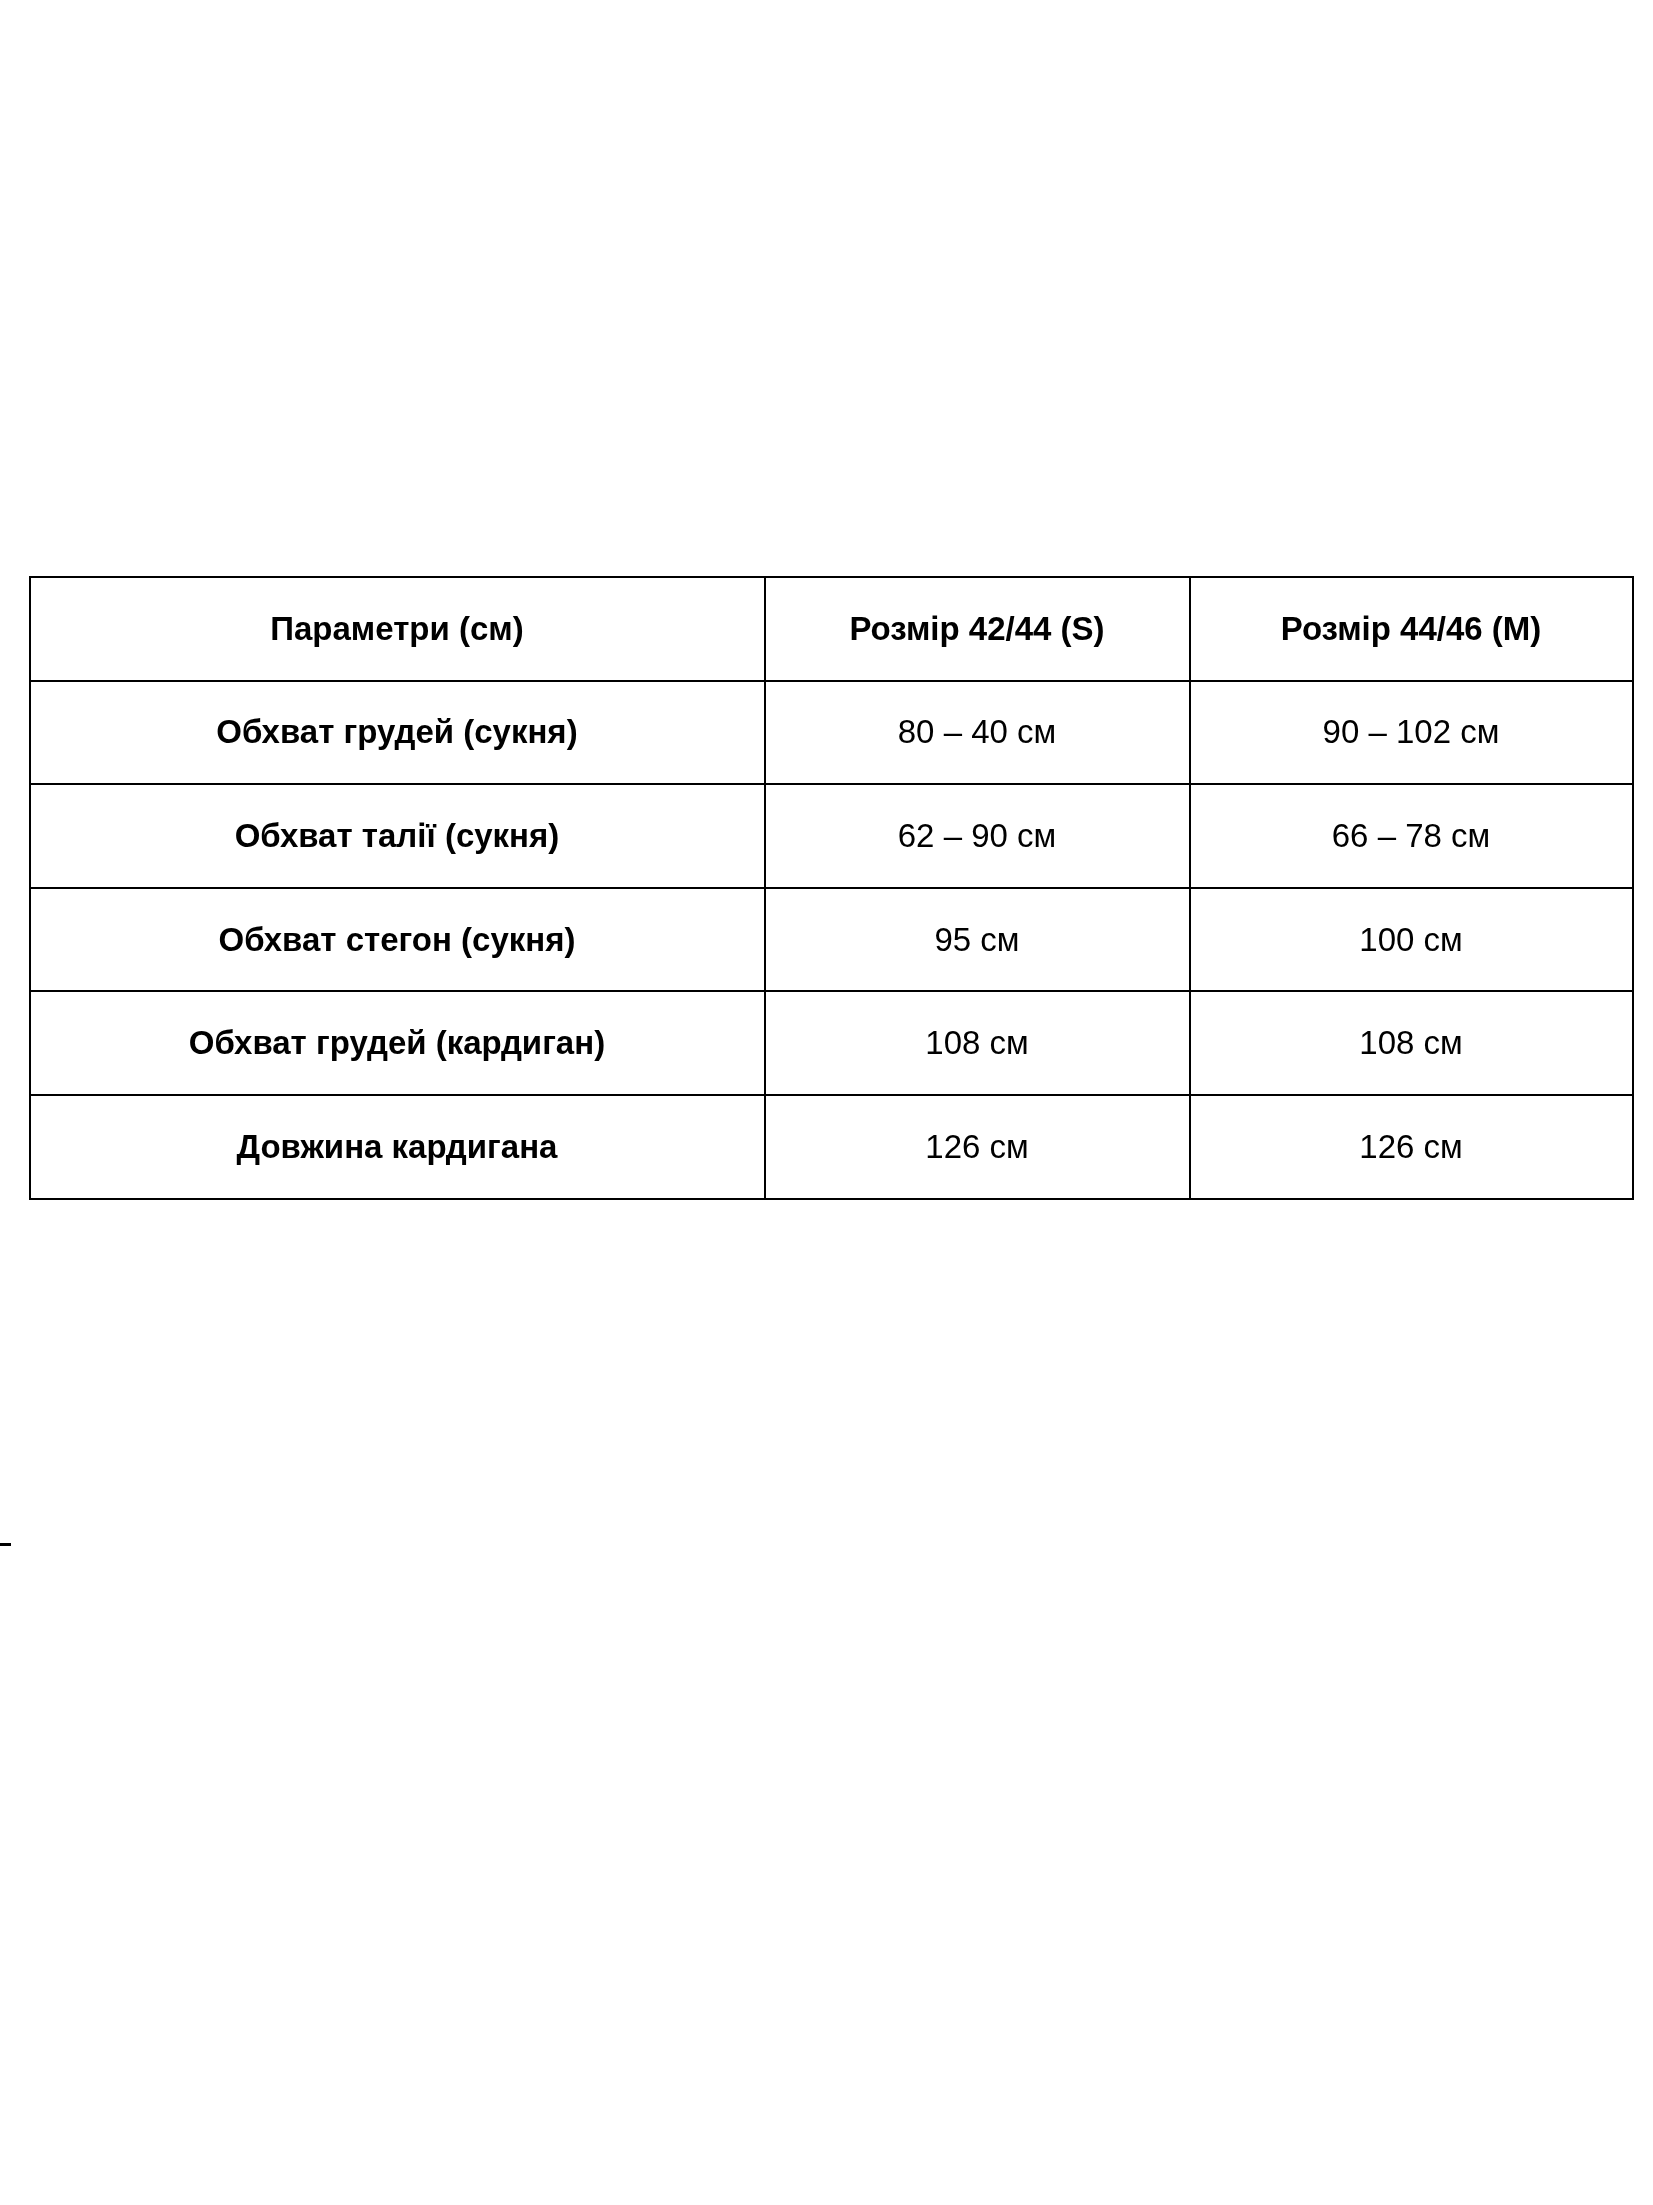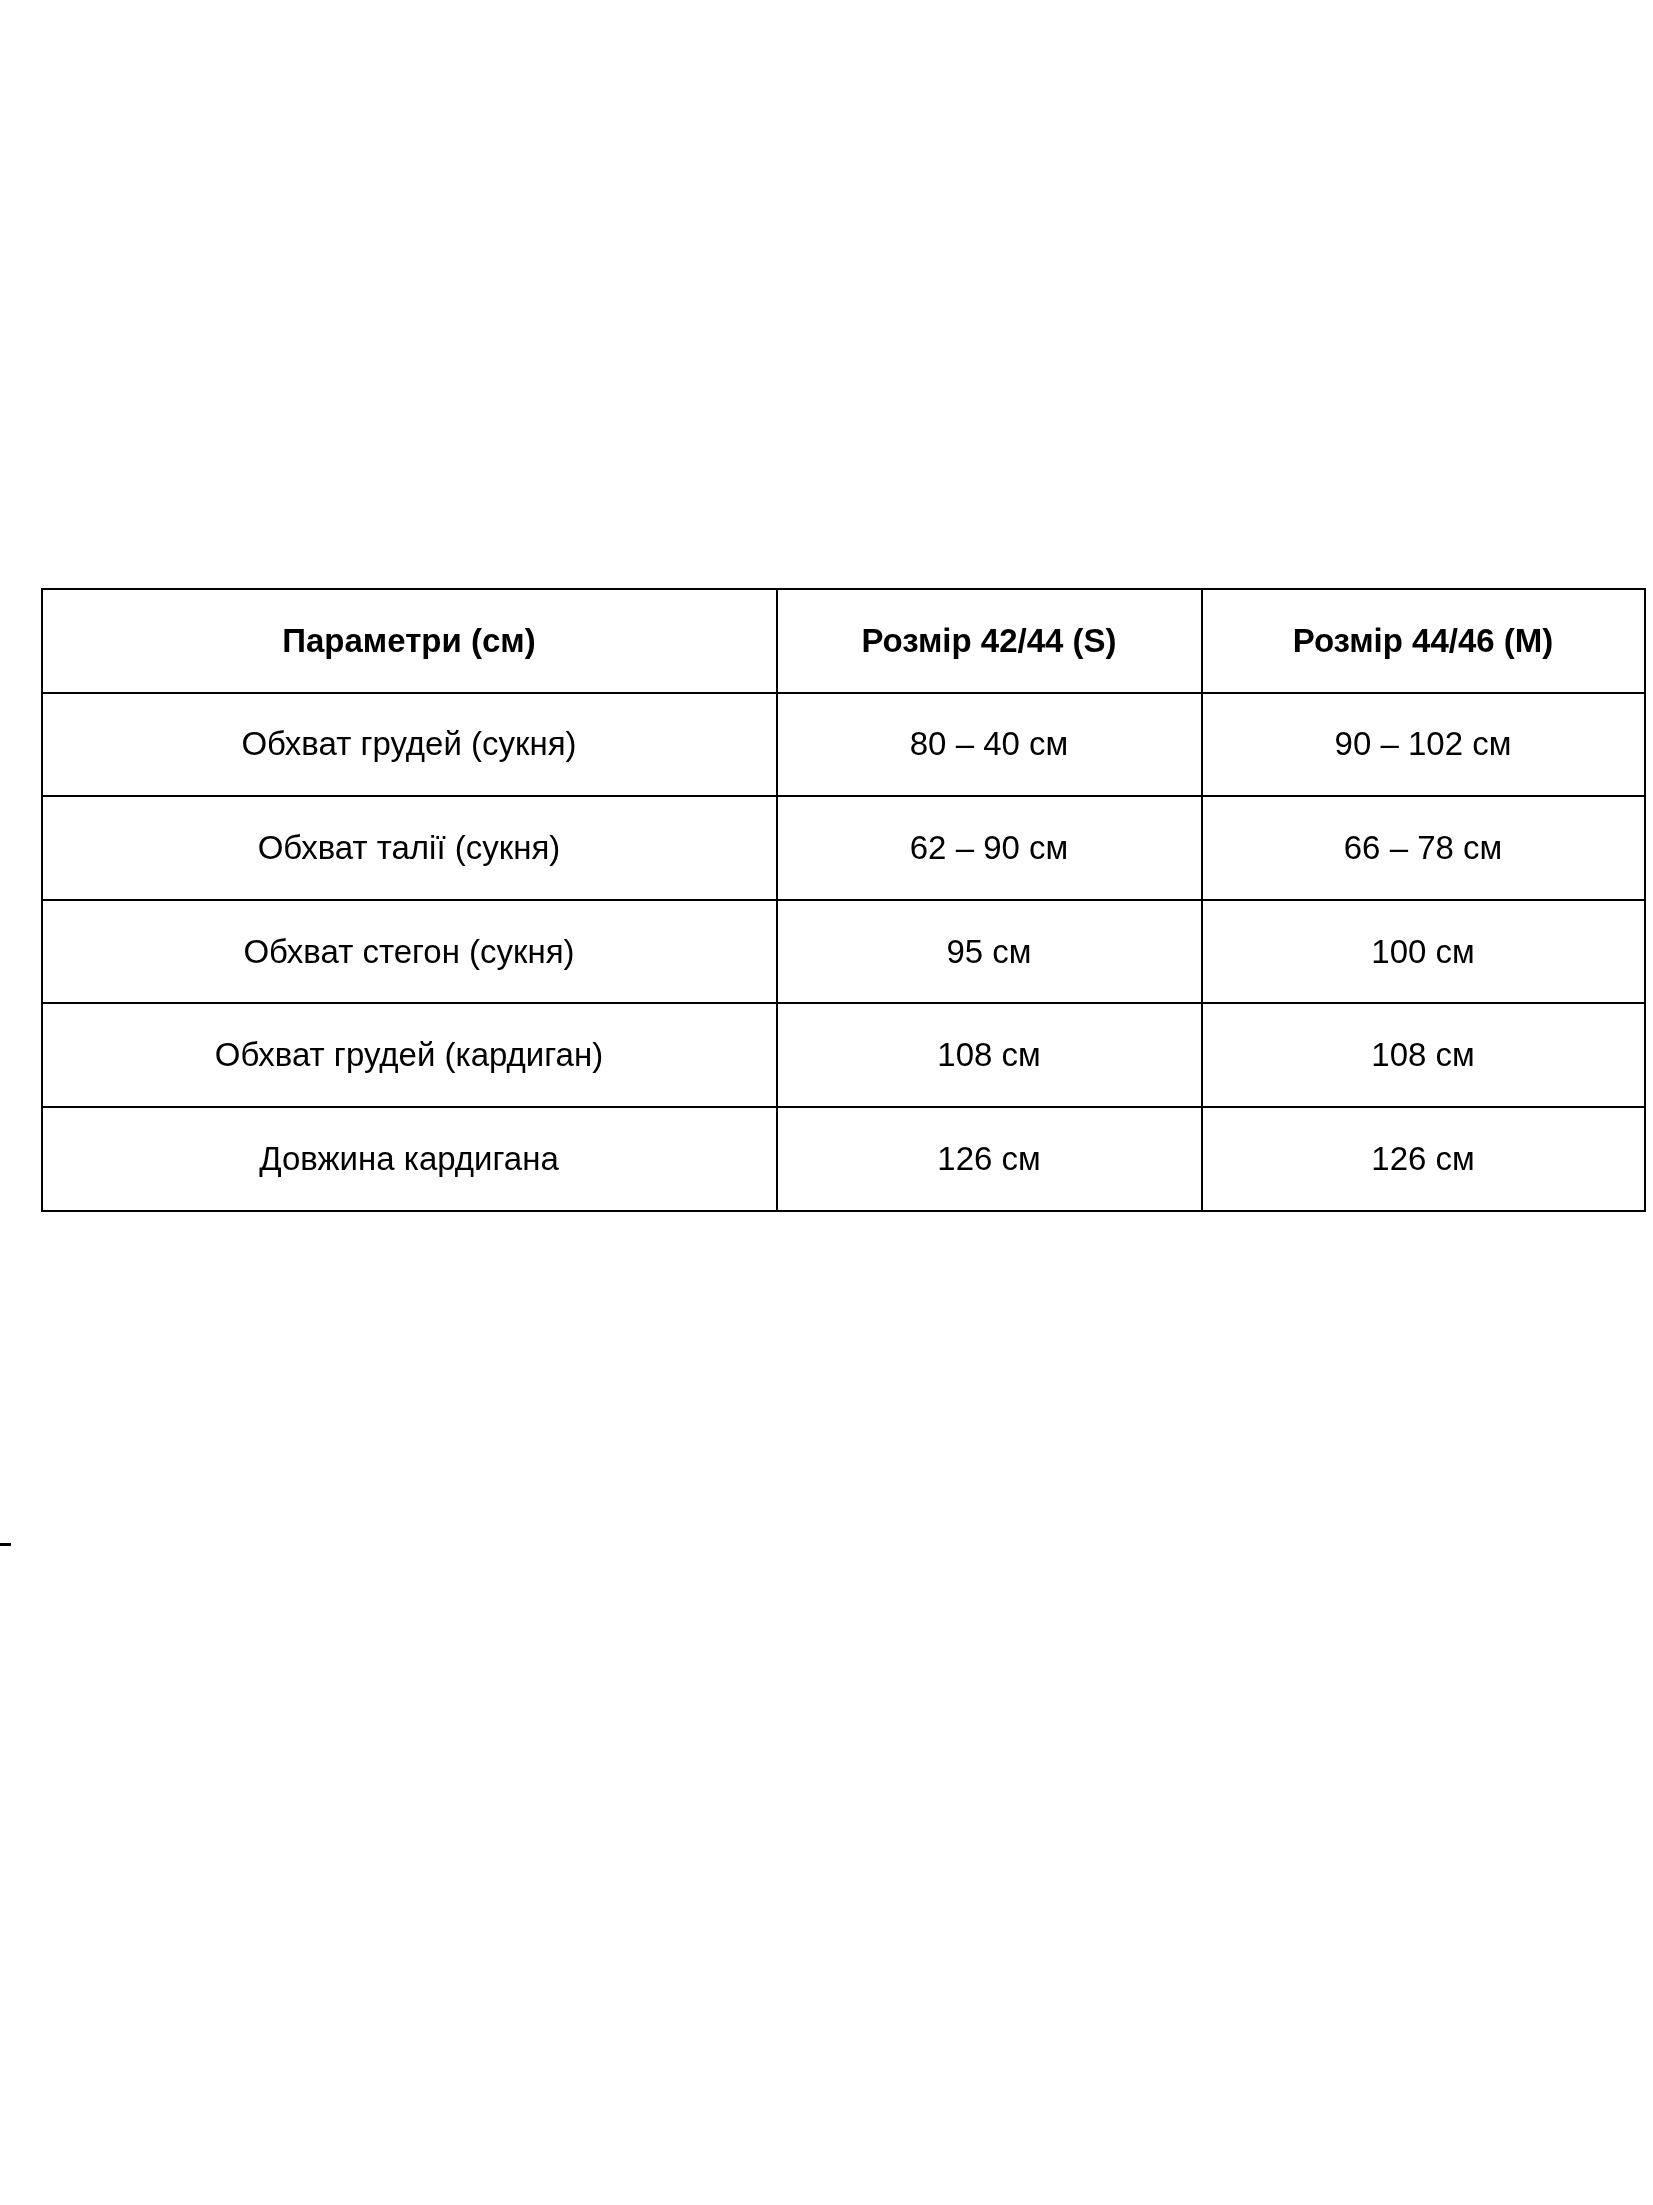--- a/index.html
+++ b/index.html
@@ -40,21 +40,21 @@
     color: #000000;
     margin: 0 0 29px 0;
     padding-left: 24.5px;
     font-family: "Liberation Sans", sans-serif;
   }
 
   table.size-table {
     border-collapse: collapse;
     table-layout: fixed;
     width: 1602px;
-    margin: 16px;
+    margin: 4px;
   }
 
   table.size-table col.c0 { width: 735px; }
   table.size-table col.c1 { width: 425px; }
   table.size-table col.c2 { width: 443px; }
 
   table.size-table th,
   table.size-table td {
     border: 2.5px solid #000000;
     height: 95px;
@@ -65,21 +65,21 @@
     line-height: 1.15;
     color: #000000;
   }
 
   table.size-table thead th {
     font-weight: bold;
     font-size: 33px;
   }
 
   table.size-table tbody td.param {
-    font-weight: normal;
+    font-weight: bold;
     font-size: 33px;
   }
 
   table.size-table tbody td.value {
     font-weight: normal;
     font-size: 33px;
   }
 
   .edge-tick {
     position: absolute;

